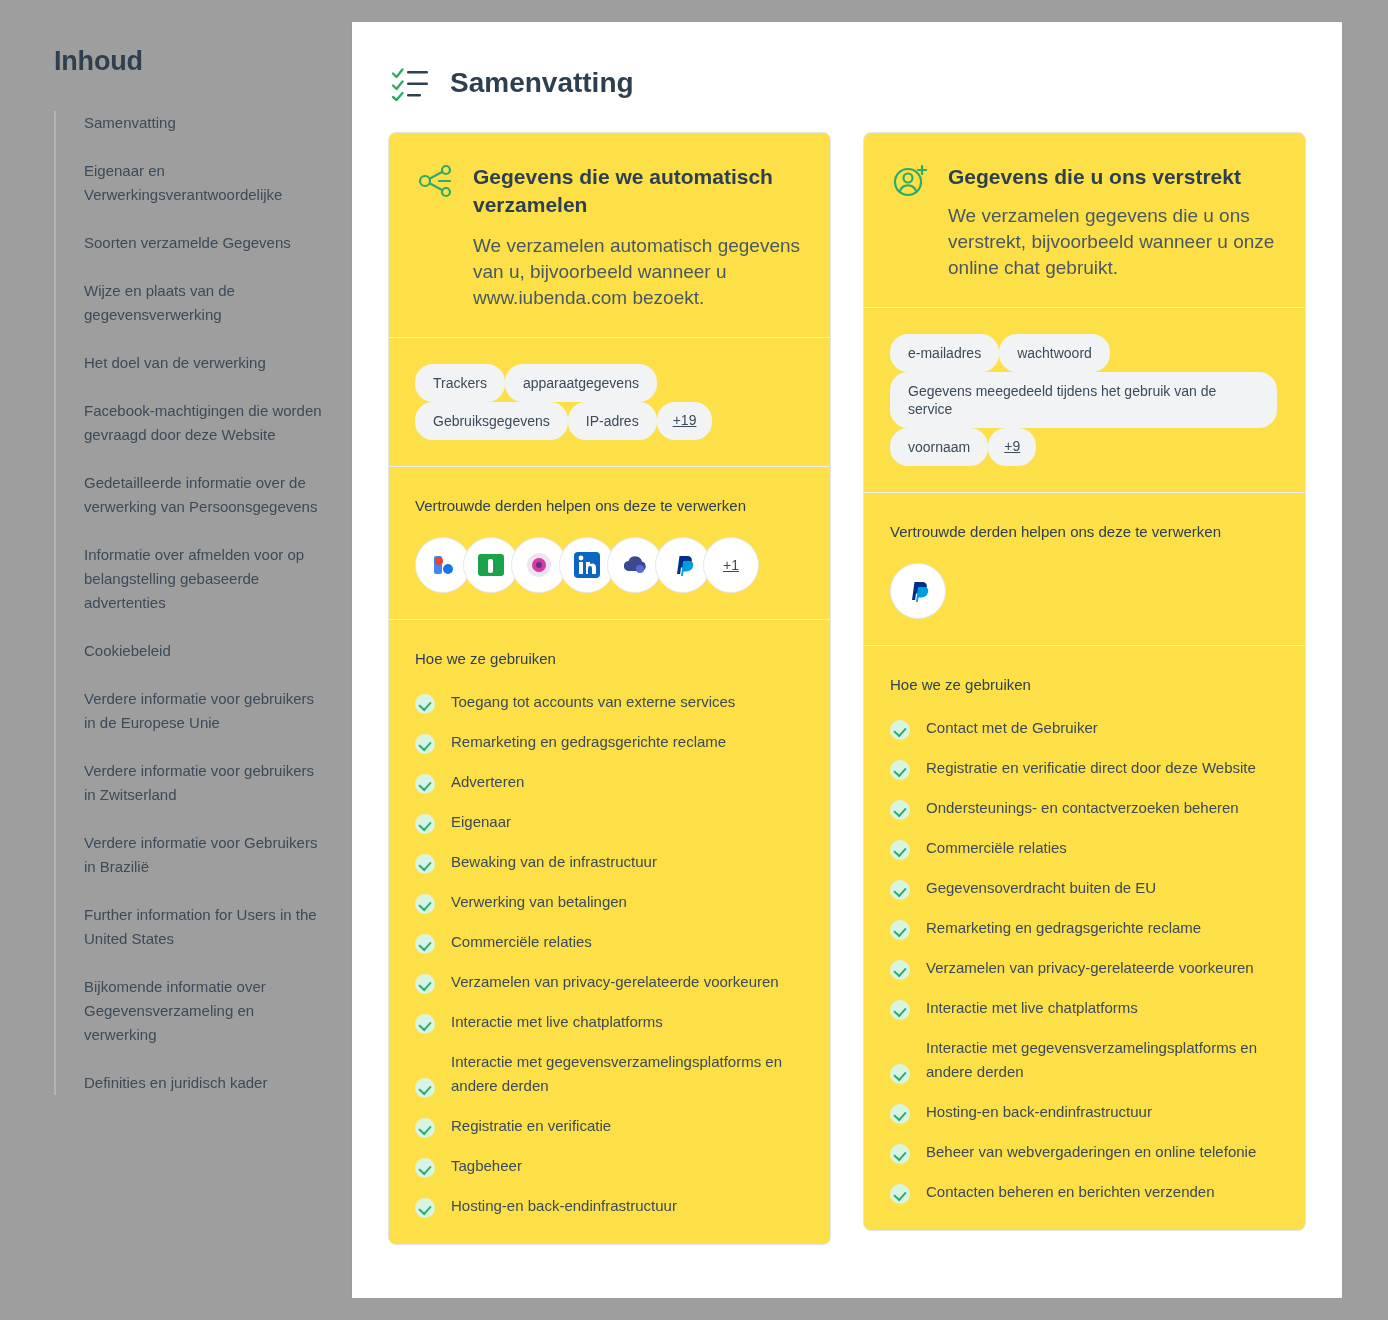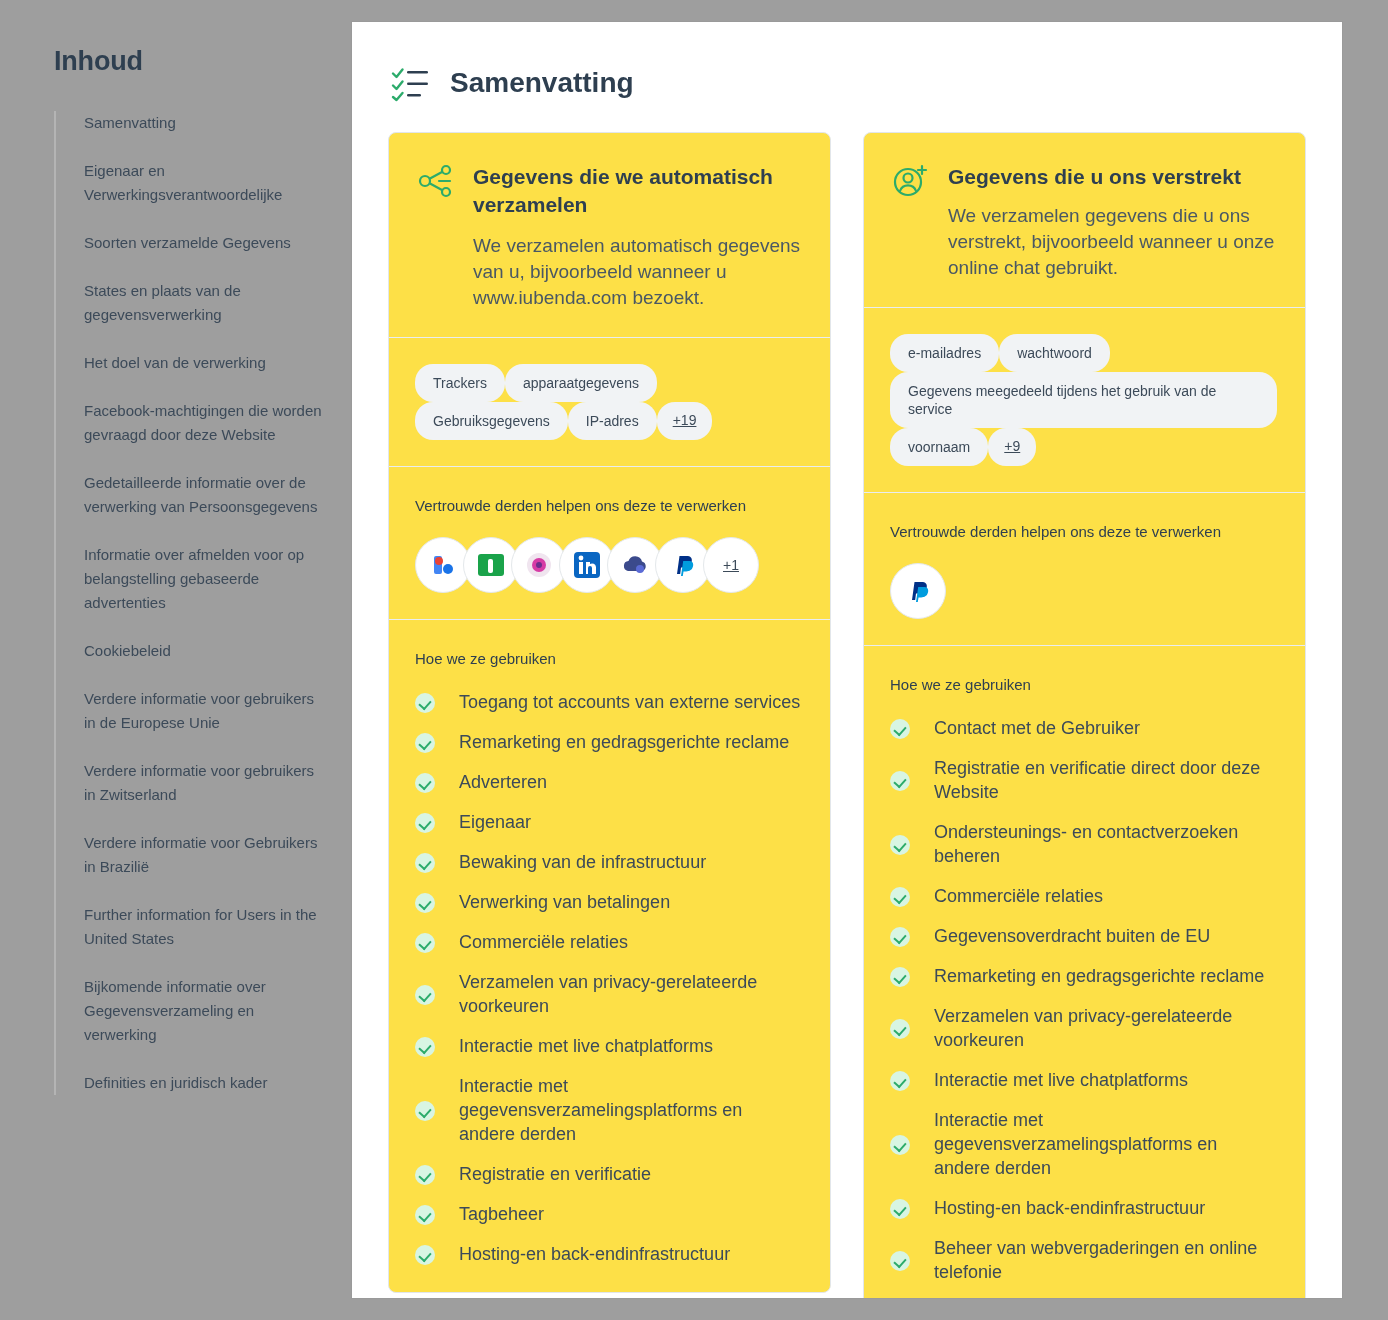--- a/index.html
+++ b/index.html
@@ -169,24 +169,24 @@
     cursor: pointer;
   }
 
   ul.uses {
     list-style: none;
     margin: 0;
     padding: 0;
   }
   ul.uses li {
     display: flex;
-    gap: 24px;
-    align-items: center;
+    gap: 16px;
+    align-items: flex-end;
     margin-bottom: 16px;
-    font-size: 18px;
+    font-size: 15px;
     line-height: 24px;
     color: #3c4a59;
   }
   ul.uses li:last-child { margin-bottom: 0; }
   .check {
     width: 20px;
     height: 20px;
     border-radius: 50%;
     background: #d8f5e3;
     flex: 0 0 auto;
@@ -210,21 +210,21 @@
 <body>
 
 <div class="page">
 
   <aside class="sidebar">
     <h2 class="sidebar-title">Inhoud</h2>
     <nav class="toc">
       <div class="toc-item">Samenvatting</div>
       <div class="toc-item">Eigenaar en Verwerkingsverantwoordelijke</div>
       <div class="toc-item">Soorten verzamelde Gegevens</div>
-      <div class="toc-item">States en plaats van de gegevensverwerking</div>
+      <div class="toc-item">Wijze en plaats van de gegevensverwerking</div>
       <div class="toc-item">Het doel van de verwerking</div>
       <div class="toc-item">Facebook-machtigingen die worden gevraagd door deze Website</div>
       <div class="toc-item">Gedetailleerde informatie over de verwerking van Persoonsgegevens</div>
       <div class="toc-item">Informatie over afmelden voor op belangstelling gebaseerde advertenties</div>
       <div class="toc-item">Cookiebeleid</div>
       <div class="toc-item">Verdere informatie voor gebruikers in de Europese Unie</div>
       <div class="toc-item">Verdere informatie voor gebruikers in Zwitserland</div>
       <div class="toc-item">Verdere informatie voor Gebruikers in Brazilië</div>
       <div class="toc-item">Further information for Users in the United States</div>
       <div class="toc-item">Bijkomende informatie over Gegevensverzameling en verwerking</div>

